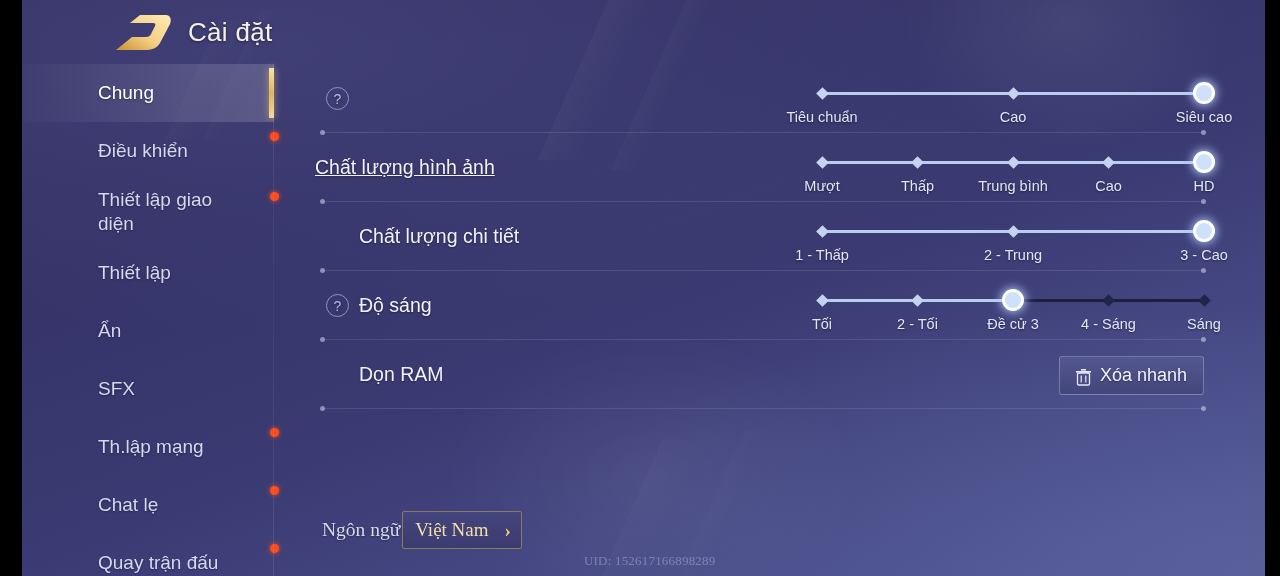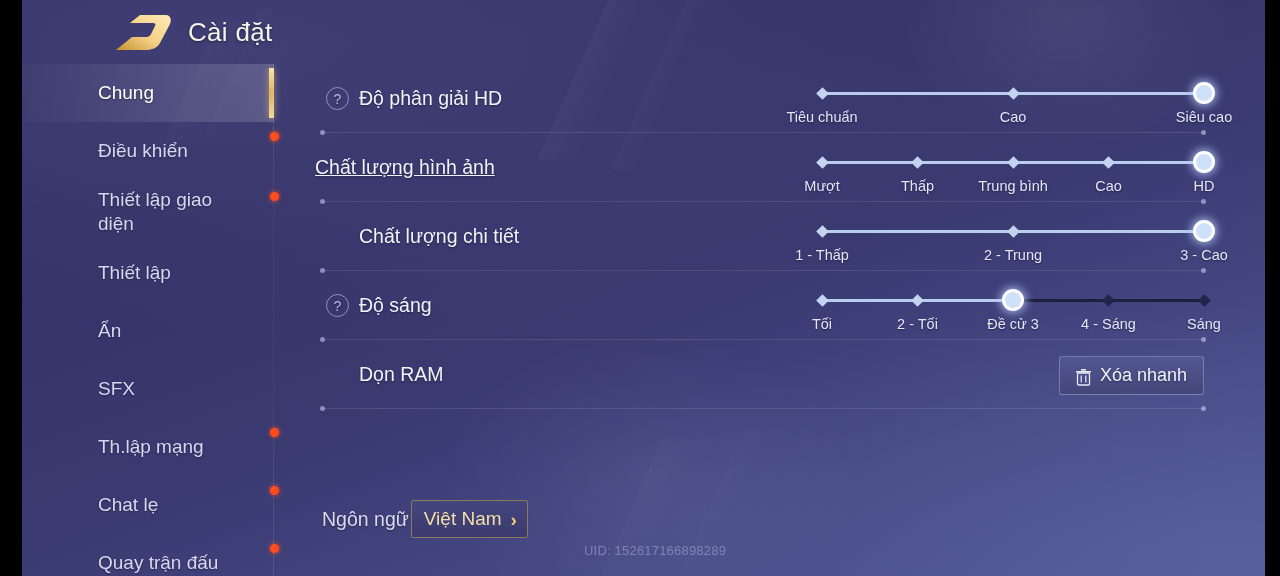--- a/index.html
+++ b/index.html
@@ -189,33 +189,33 @@
     border-radius:3px;
     color:#f0f2fc;
     font-size:18px;
     cursor:pointer;
     text-shadow:0 1px 2px rgba(0,0,0,0.4);
   }
   .trash-icon { width:15px; height:17px; flex:0 0 auto; }
 
   
   #footer {
-    position:absolute; left:252px; bottom:16px;
-    width:991px; height:76px;
+    position:absolute; left:252px; bottom:5px;
+    width:991px; height:76px;font-family:Liberation Serif, serif;
   }
   #lang-wrap {
     position:absolute; left:48px; top:16px;
     display:flex; align-items:center;
   }
   #lang-label {
     color:#d8dbf0; font-size:19.5px; margin-right:2px;
     text-shadow:0 1px 2px rgba(0,0,0,0.4);
   }
   #lang-btn {
-    display:flex; align-items:center; gap:9px;
+    display:flex; align-items:center; gap:16px;
     padding:7px 10px 7px 12px;
     background:linear-gradient(180deg,#45457e,#3b3b70);
     border:1px solid #8a7c58;
     border-radius:2px;
     color:#f4dfa8;
     font-size:19px;
     cursor:pointer;
   }
   .chev { color:#f5cf75; font-size:19px; font-weight:bold; line-height:1; }
   #restore-btn {
@@ -300,21 +300,20 @@
         <span class="nav-dot"></span>
       </div>
     </div>
     <div id="sidebar-divider"></div>
 
     <div id="content">
 
       <div class="row">
         <div class="row-label">
           <span class="help-icon">?</span>
-          <span>Độ phân giải HD</span>
         </div>
         <div class="slider">
           <div class="track">
             <div class="track-fill" style="width:100%;"></div>
           </div>
           <div class="tick" style="left:0%;"></div>
           <div class="tick" style="left:50%;"></div>
           <div class="thumb" style="left:100%;"></div>
           <div class="scale-label" style="left:0%;">Tiêu chuẩn</div>
           <div class="scale-label" style="left:50%;">Cao</div>

